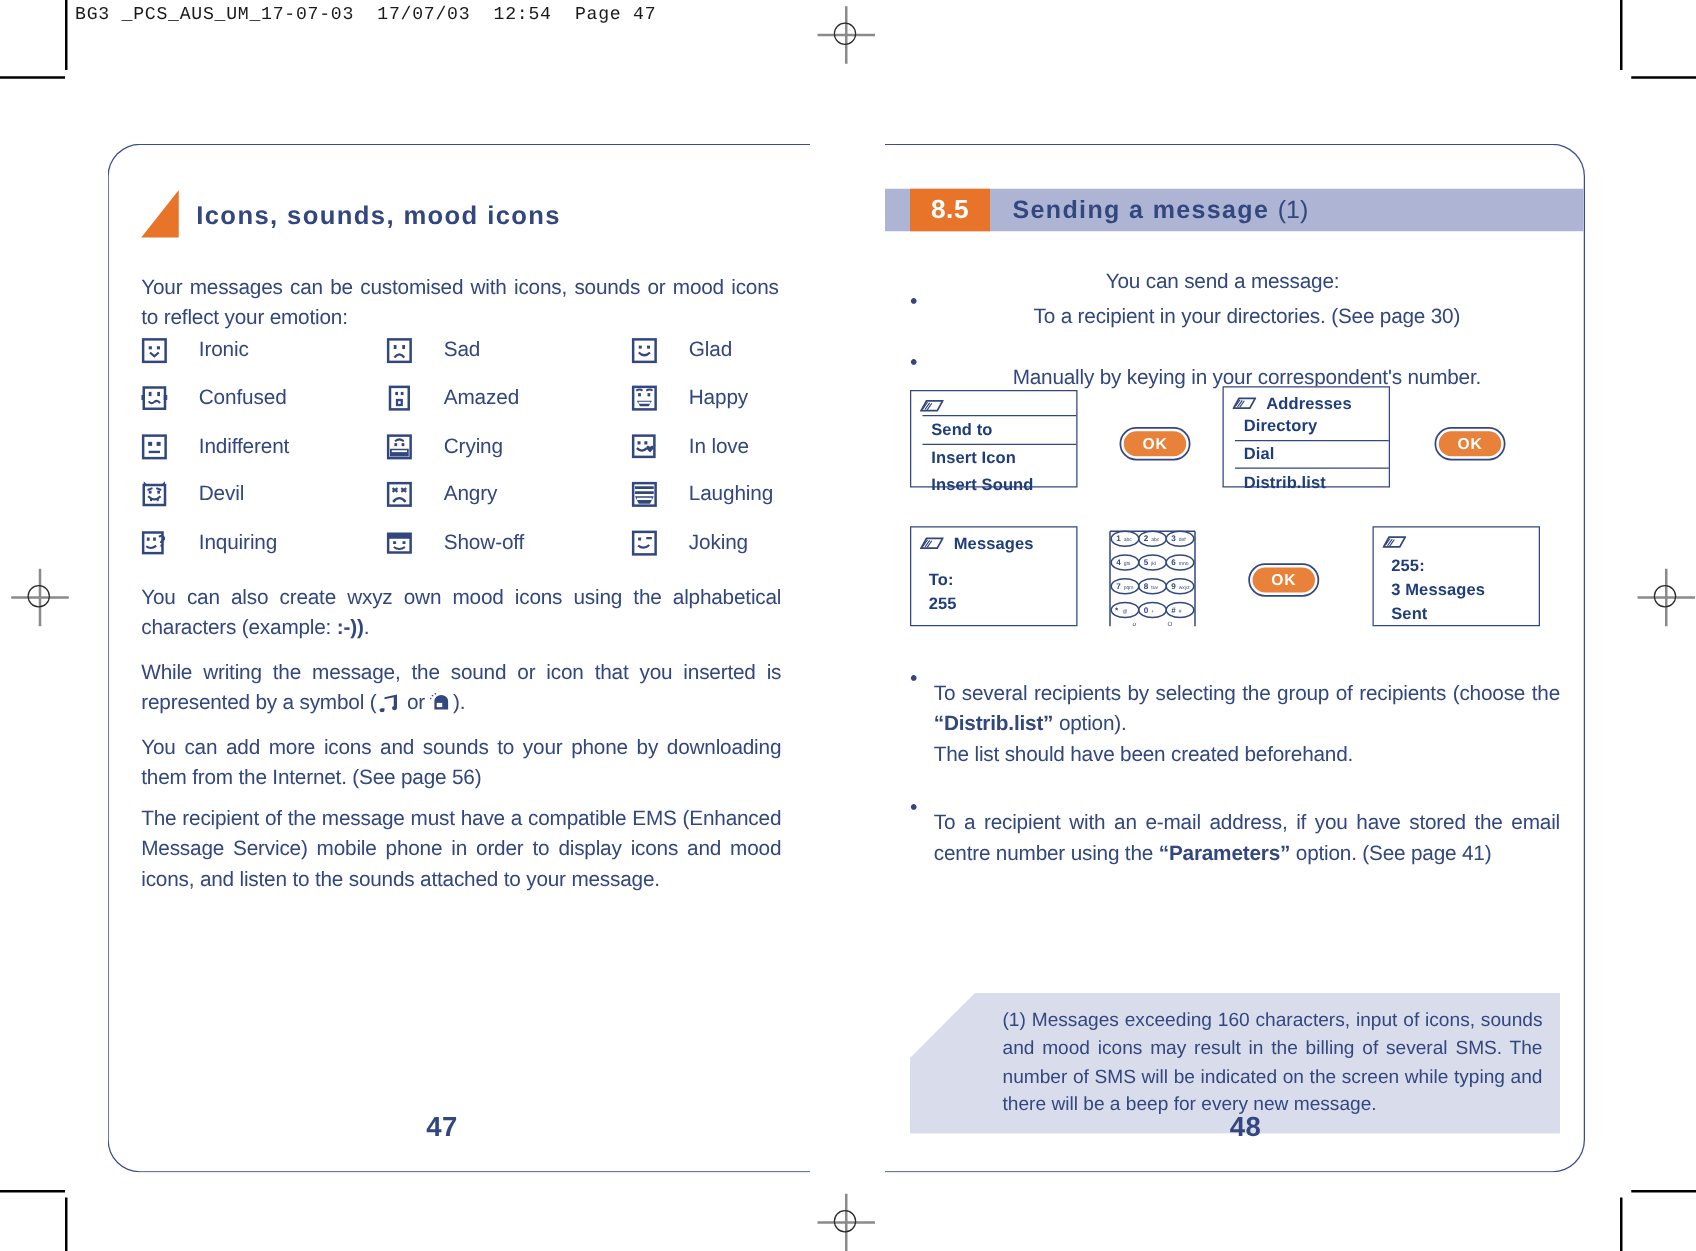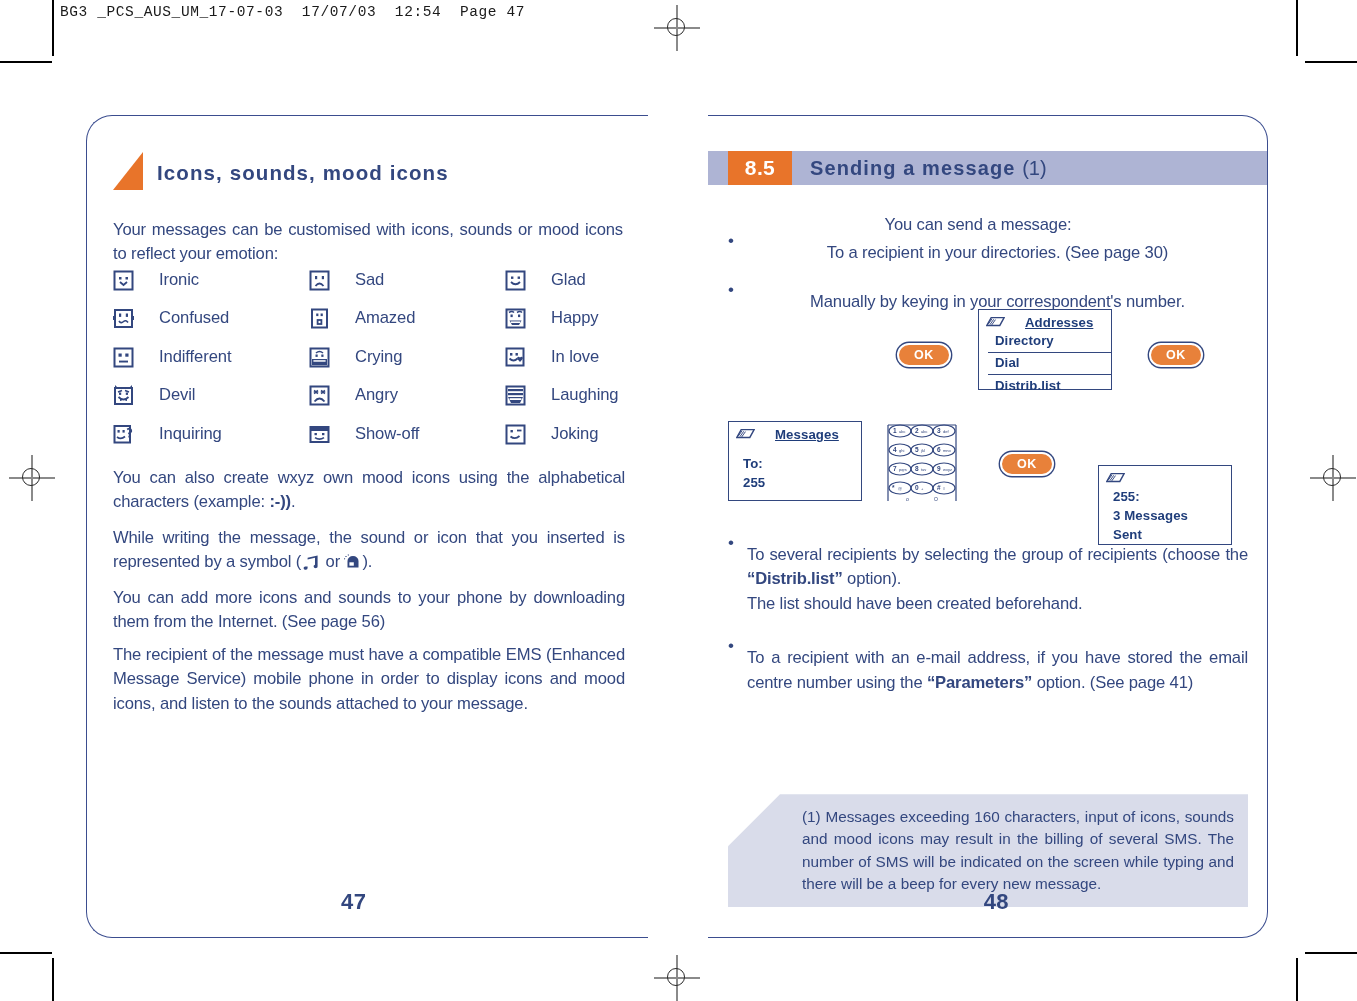--- a/index.html
+++ b/index.html
@@ -188,23 +188,22 @@
     position: absolute;
     border: 1.6px solid #33477f;
     background: #fff;
     box-sizing: border-box;
     color: #1f3d7a;
     font-size: 13.2px;
     font-weight: bold;
     letter-spacing: 0.1px;
   }
   .scr-hdr {
-    display: flex; align-items: flex-start; gap: 20px;
+    display: flex; align-items: flex-end; gap: 8px;
     padding: 5px 0 0 7px;
-    text-decoration: underline;
   }
   .scr-row {
     padding: 1.5px 0 1.5px 16px;
     line-height: 1.42;
   }
   .scr-row.sel {
     border-top: 1.4px solid #33477f;
     border-bottom: 1.4px solid #33477f;
     margin-left: 9px;
     padding-left: 7px;
@@ -538,20 +537,34 @@
         <span class="btxt body-text nj">To a recipient in your directories. (See page 30)</span>
       </div>
       <div class="bullet">
         <span class="dot">•</span>
         <span class="btxt body-text nj">Manually by keying in your correspondent's number.</span>
       </div>
     </div>
 
     <div class="diagram" style="left:0; top:0; width:100%; height:100%;">
 
+      <div class="scr" style="left:20px; top:196px; width:134px; height:78px;">
+        <div class="scr-hdr">
+          <span>
+            <svg class="env-ico" viewBox="0 0 22 16">
+                <path d="M1 12 L6 3 L21 3 L16 12 Z" fill="#fff" stroke="#33477f" stroke-width="1.6"></path>
+                <path d="M2.6 10.5 L7 4.3 M4.6 11 L9 4.8 M6.6 11.4 L11 5.2" stroke="#33477f" stroke-width="1.1"></path>
+              </svg>
+          </span>
+          <span></span>
+        </div>
+        <div class="scr-row sel">Send to</div>
+        <div class="scr-row">Insert Icon</div>
+        <div class="scr-row">Insert Sound</div>
+      </div>
 
       <div class="ok-btn" style="left:189px; top:227px;">OK</div>
 
       <div class="scr" style="left:270px; top:193px; width:134px; height:81px;">
         <div class="scr-hdr">
           <span>
             <svg class="env-ico" viewBox="0 0 22 16">
                 <path d="M1 12 L6 3 L21 3 L16 12 Z" fill="#fff" stroke="#33477f" stroke-width="1.6"></path>
                 <path d="M2.6 10.5 L7 4.3 M4.6 11 L9 4.8 M6.6 11.4 L11 5.2" stroke="#33477f" stroke-width="1.1"></path>
               </svg>
@@ -629,21 +642,21 @@
           </g>
           <g fill="#33477f" font-family="'Liberation Sans',sans-serif" font-size="5">
             <text x="24" y="82">o</text>
               <text x="52" y="82">Ο</text>
           </g>
         </svg>
       </div>
 
       <div class="ok-btn" style="left:292px; top:336px;">OK</div>
 
-      <div class="scr" style="left:390px; top:305px; width:134px; height:80px;margin-top:44px;">
+      <div class="scr" style="left:390px; top:305px; width:134px; height:80px;">
         <div class="scr-hdr" style="padding-bottom:1px;">
           <span>
             <svg class="env-ico" viewBox="0 0 22 16">
                 <path d="M1 12 L6 3 L21 3 L16 12 Z" fill="#fff" stroke="#33477f" stroke-width="1.6"></path>
                 <path d="M2.6 10.5 L7 4.3 M4.6 11 L9 4.8 M6.6 11.4 L11 5.2" stroke="#33477f" stroke-width="1.1"></path>
               </svg>
           </span>
         </div>
         <div class="scr-plain" style="padding-top:1px;">255:</div>
         <div class="scr-plain" style="padding-top:0;">3 Messages</div>

